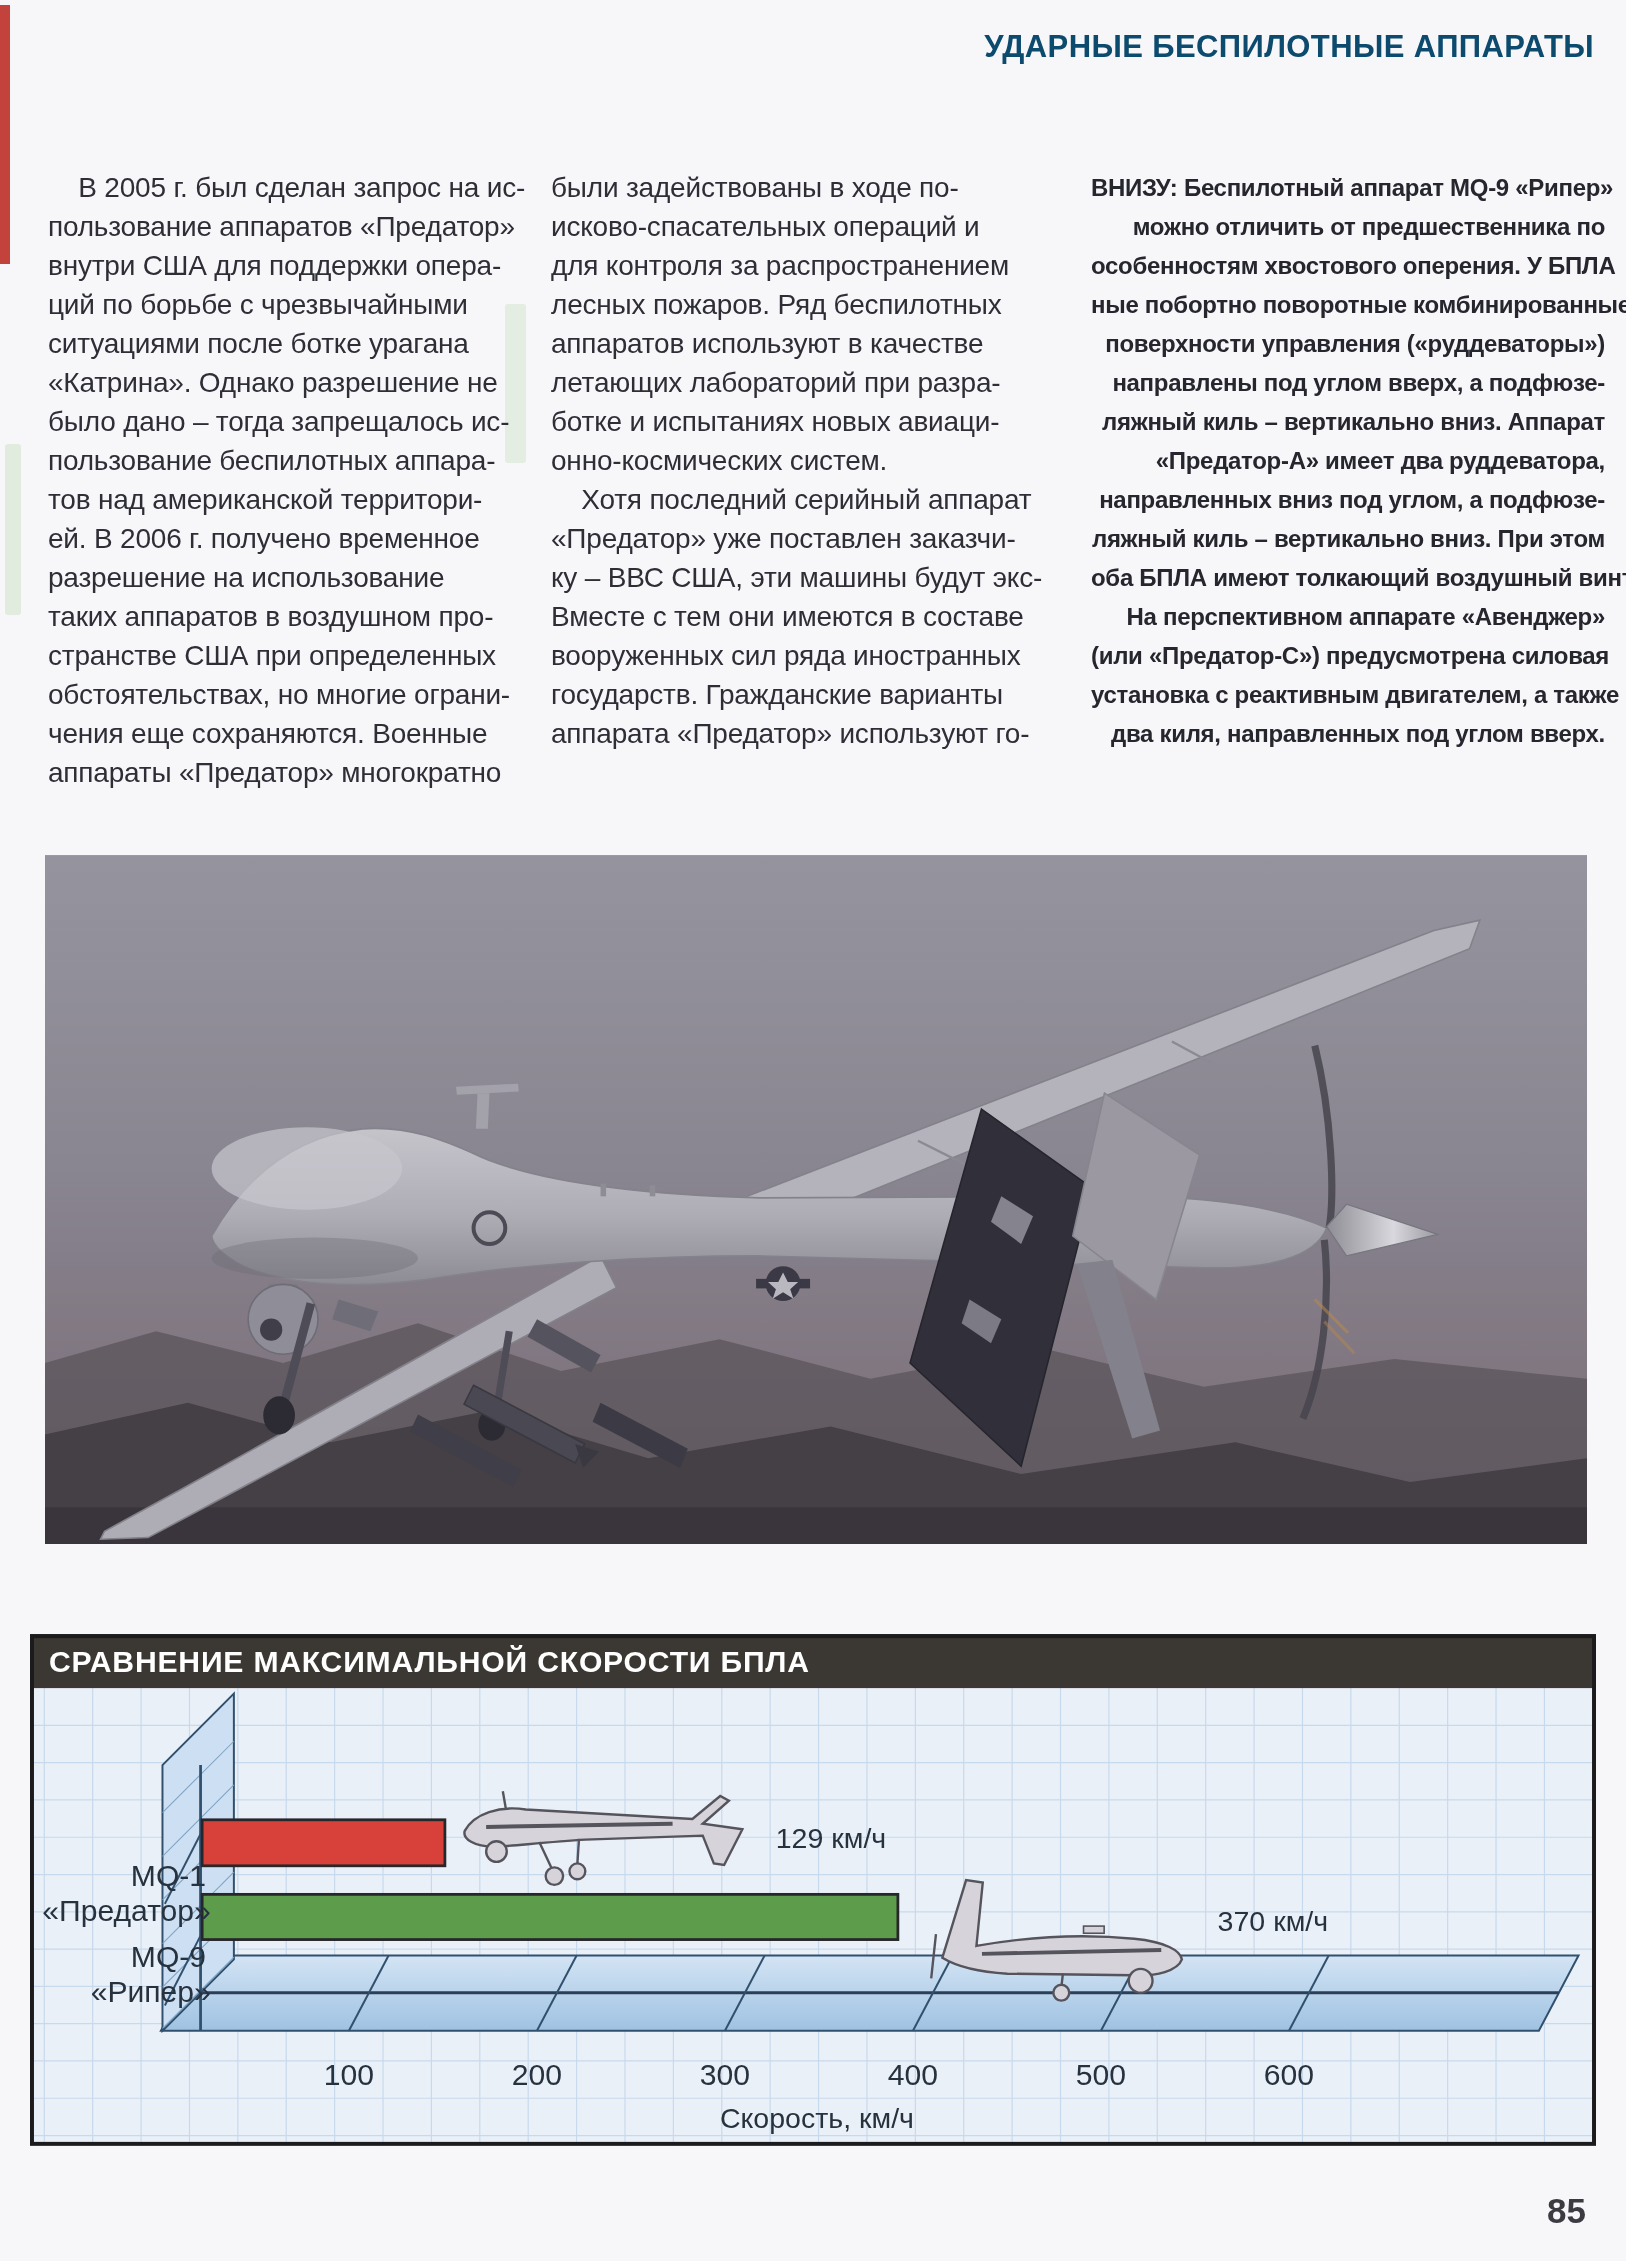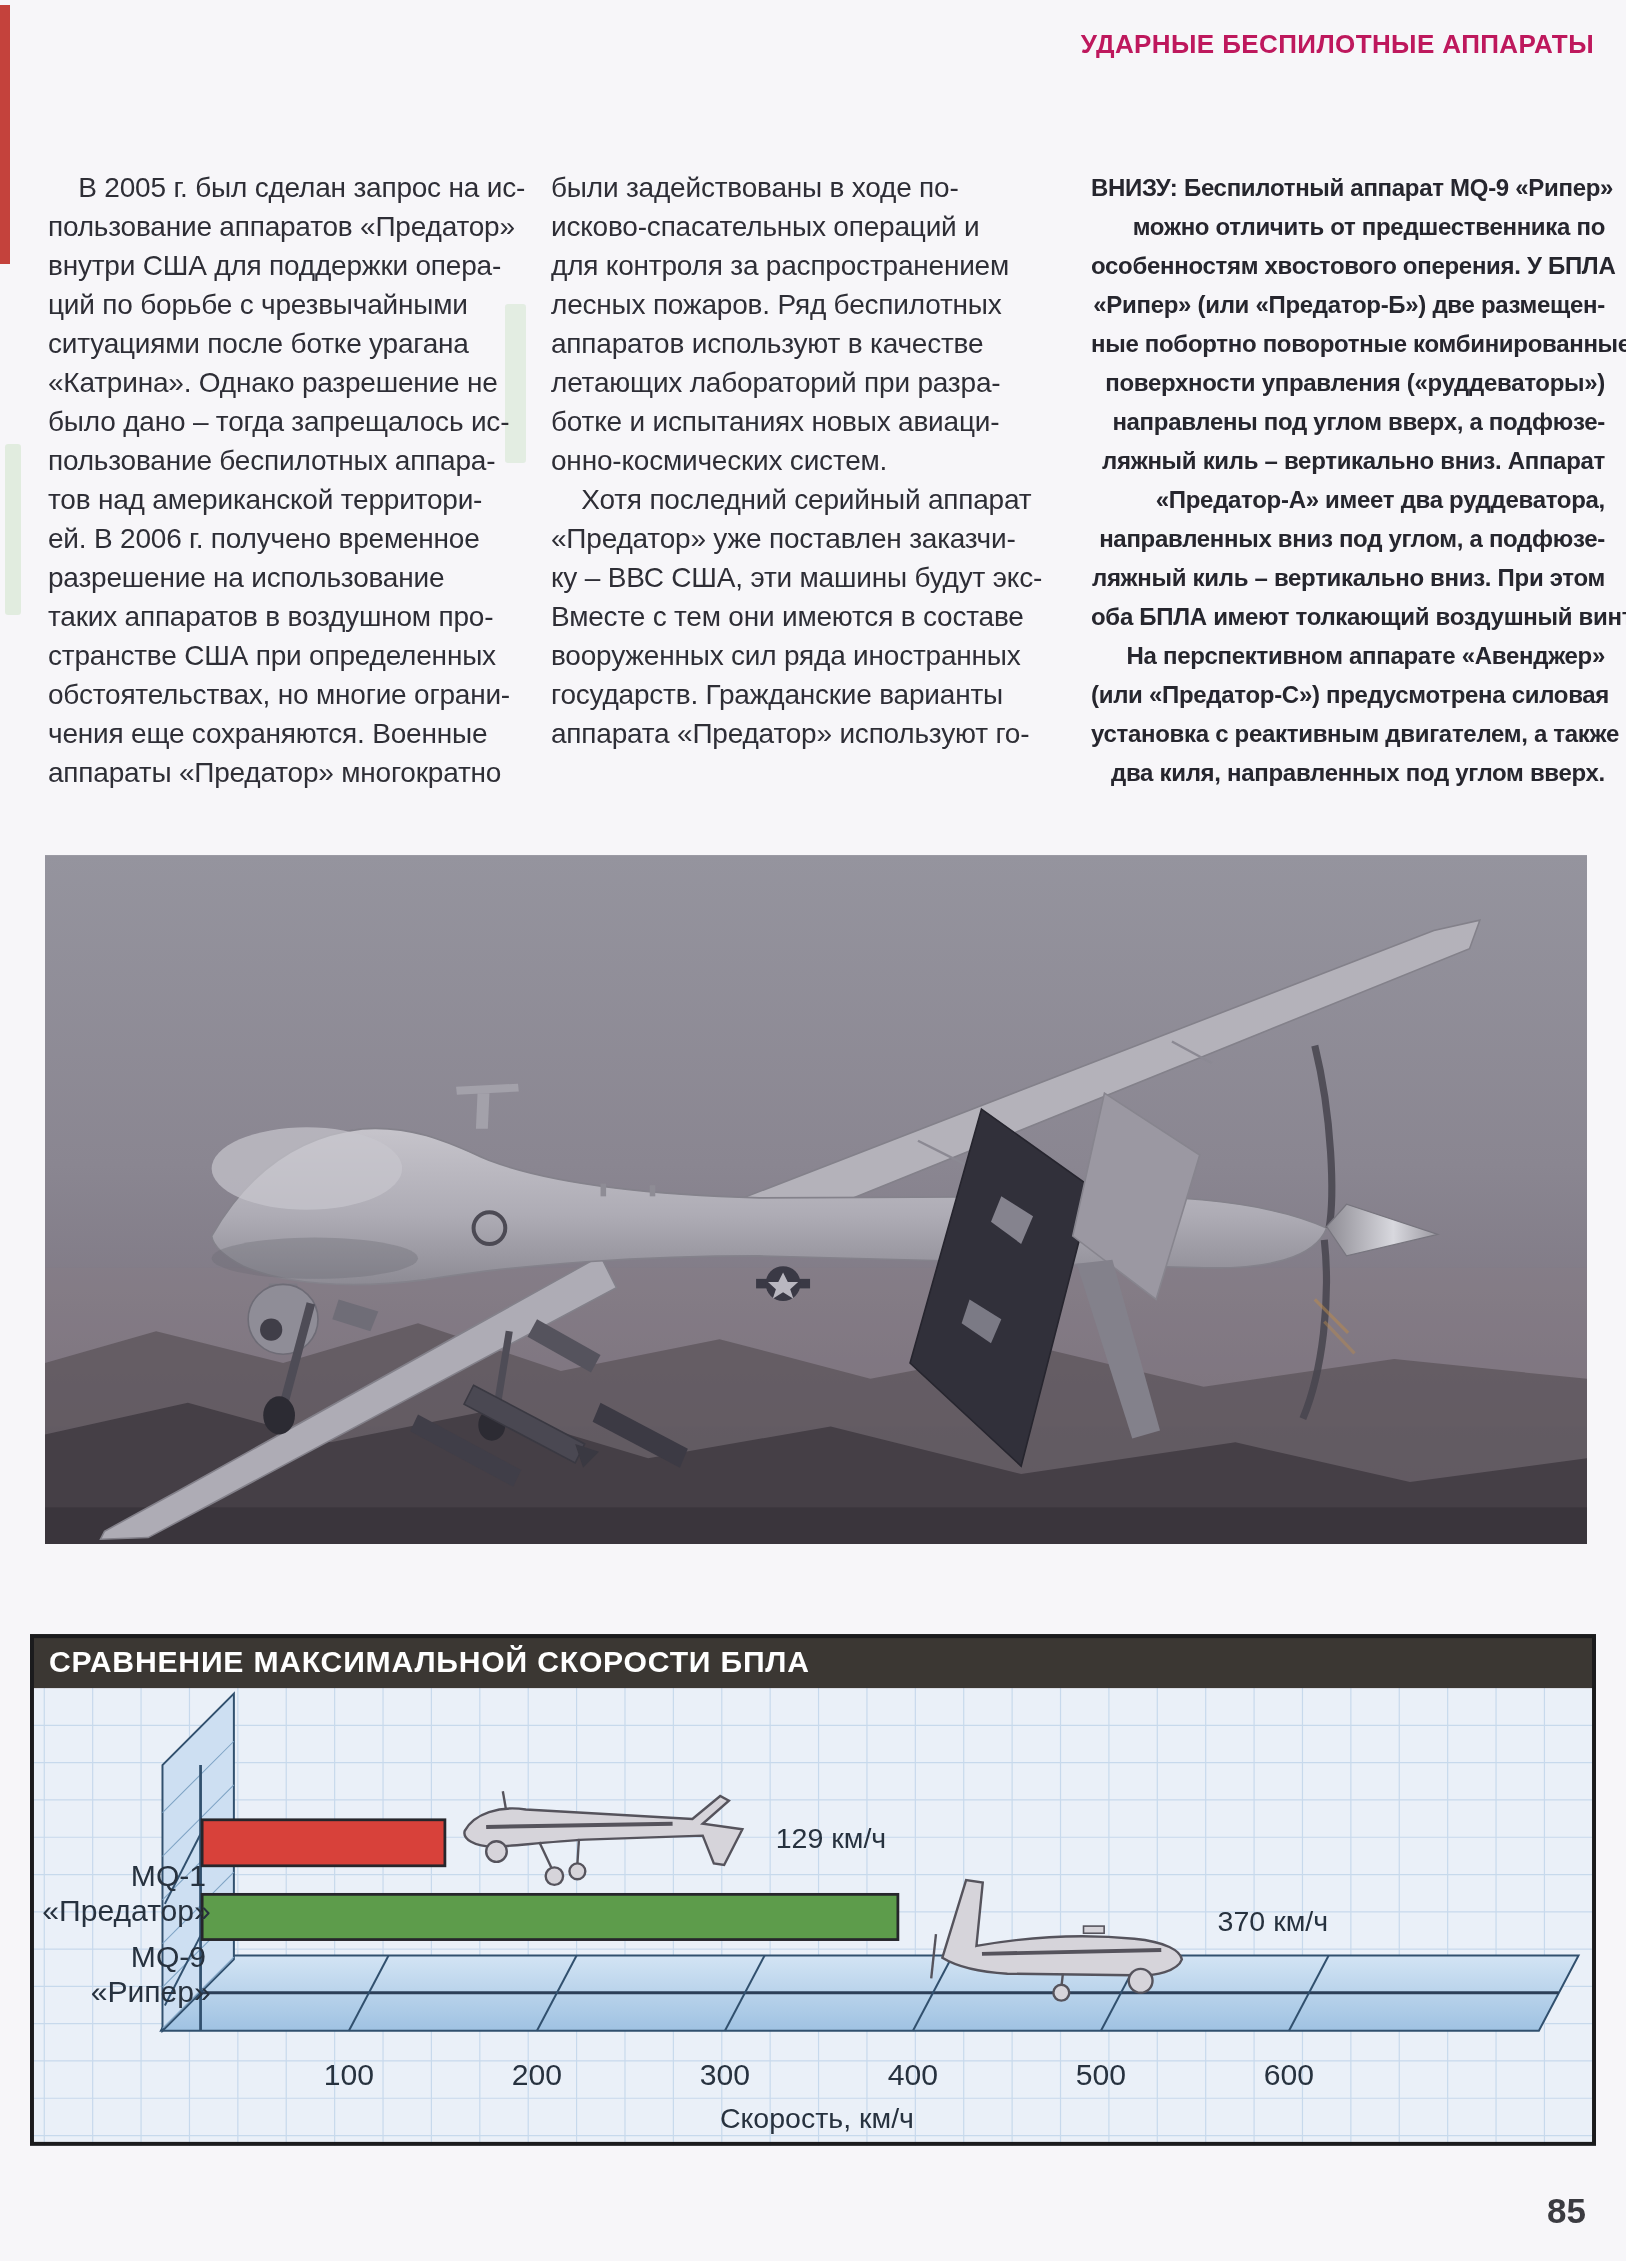--- a/index.html
+++ b/index.html
@@ -1,21 +1,21 @@
 <!DOCTYPE html>
 <html style="font-size:12.7px"><head>
 <meta charset="utf-8">
 <style>
   html,body{margin:0;padding:0;background:#e8e8ea;}
   .page{position:relative;width:1627px;height:2261px;background:#f7f6f9;overflow:hidden;
         font-family:"Liberation Sans", sans-serif;color:#2e2e36;}
   .red-stripe{position:absolute;left:0;top:4.8px;width:10.3px;height:259px;background:#c4423c;}
   .smudge{position:absolute;background:#cfe3cb;border-radius:3.2px;}
-  .page-header{position:absolute;top:28.6px;right:33px;font-size:26px;font-weight:bold;
-               letter-spacing:0.4px;color:#be185d;}
+  .page-header{position:absolute;top:28.6px;right:33px;font-size:31px;font-weight:bold;
+               letter-spacing:0.4px;color:#0c4a6e;}
   .col{position:absolute;top:168px;}
   .col-1{left:48px;width:476px;}
   .col-2{left:551px;width:516px;}
   .col-3{left:1091px;width:514px;text-align:right;}
   .tline{font-size:28px;line-height:39px;height:39px;white-space:nowrap;letter-spacing:-0.2px;}
   .col-3 .tline{font-size:24px;font-weight:bold;letter-spacing:-0.3px;color:#26262e;}
   .photo-wrap{position:absolute;left:45px;top:855px;width:1542px;height:689px;}
   .chart-wrap{position:absolute;left:30px;top:1634px;width:1566px;height:512px;}
   .page-number{position:absolute;right:41px;top:2191px;font-size:35px;font-weight:bold;color:#3b3b41;}
   svg{display:block;}
@@ -67,21 +67,20 @@
       <div class="tline">Вместе с тем они имеются в составе</div>
       <div class="tline">вооруженных сил ряда иностранных</div>
       <div class="tline">государств. Гражданские варианты</div>
       <div class="tline">аппарата «Предатор» используют го-</div>
     </div>
   <div class="col col-3">
 
   <div class="tline">ВНИЗУ: Беспилотный аппарат MQ-9 «Рипер»</div>
       <div class="tline">можно отличить от предшественника по</div>
       <div class="tline">особенностям хвостового оперения. У БПЛА</div>
-      <div class="tline">«Рипер» (или «Предатор-Б») две размещен-</div>
       <div class="tline">ные побортно поворотные комбинированные</div>
       <div class="tline">поверхности управления («руддеваторы»)</div>
       <div class="tline">направлены под углом вверх, а подфюзе-</div>
       <div class="tline">ляжный киль – вертикально вниз. Аппарат</div>
       <div class="tline">«Предатор-А» имеет два руддеватора,</div>
       <div class="tline">направленных вниз под углом, а подфюзе-</div>
       <div class="tline">ляжный киль – вертикально вниз. При этом</div>
       <div class="tline">оба БПЛА имеют толкающий воздушный винт.</div>
       <div class="tline">На перспективном аппарате «Авенджер»</div>
       <div class="tline">(или «Предатор-С») предусмотрена силовая</div>

